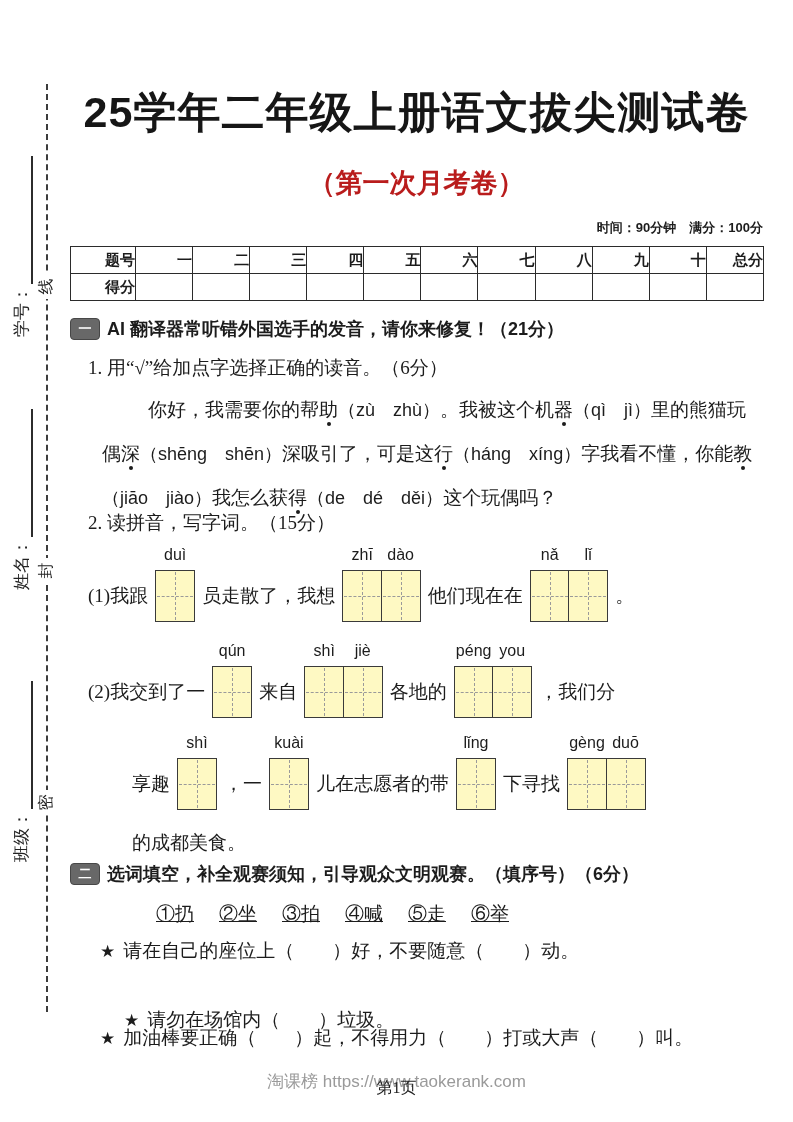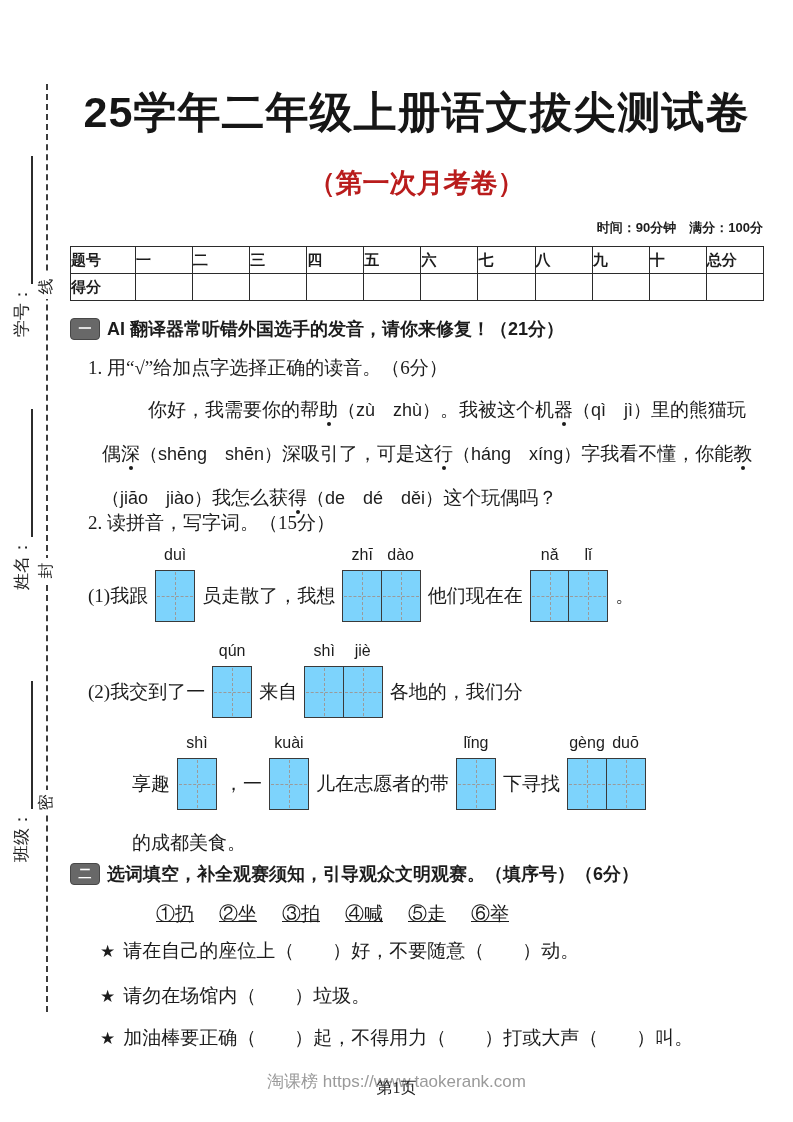--- a/index.html
+++ b/index.html
@@ -29,21 +29,21 @@
   .subtitle { position:absolute; top:165px; left:60px; right:20px; text-align:center;
               font-family:"Liberation Sans", sans-serif; font-weight:bold;
               font-size:27px; color:#b91c1c; }
   .meta { position:absolute; top:219px; right:30px;
           font-family:"Liberation Sans", sans-serif; font-weight:bold; font-size:13px; }
 
   
   .score-table { position:absolute; top:246px; left:70px; width:694px;
                  border-collapse:collapse; table-layout:fixed;
                  font-family:"Liberation Sans", sans-serif; font-weight:bold; font-size:15px; }
-  .score-table td { border:1.5px solid #2b2b2b; height:26px; text-align:left; padding:0; }
+  .score-table td { border:1.5px solid #2b2b2b; height:26px; text-align:right; padding:0; }
   .score-table td.first { width:64px; }
 
   
   .sec-head { position:absolute; left:70px; display:flex; align-items:center; gap:7px;
               font-family:"Liberation Sans", sans-serif; font-weight:bold; font-size:18px; }
   .badge { width:28px; height:20px; background:#686868; border:1px solid #474747;
            border-radius:4px; color:#fff; font-size:13px; line-height:20px;
            text-align:center; flex:0 0 auto; }
 
   .qlabel { position:absolute; left:88px; font-size:19px; }
@@ -55,21 +55,21 @@
   .seg-d { position:relative; }
   .seg-d::after { content:""; position:absolute; left:50%; bottom:-6px;
                   width:4px; height:4px; border-radius:50%; background:#1c1c1c;
                   transform:translateX(-50%); }
 
   
   .grow { position:absolute; height:52px; display:flex; align-items:center;
           font-size:19px; white-space:nowrap; }
   .gblock { display:inline-flex; margin:0 7px; position:relative; }
   .gcell { width:40px; height:52px; border:1.5px solid #3a3a3a; position:relative;
-           background:#7dd3fc; box-sizing:border-box; }
+           background:#fef9c3; box-sizing:border-box; }
   .gcell + .gcell { margin-left:-1.5px;padding-left:17px; }
   .gcell::before { content:""; position:absolute; left:1px; right:1px; top:50%;
                    border-top:1px dashed #9a9a9a; }
   .gcell::after { content:""; position:absolute; top:1px; bottom:1px; left:50%;
                   border-left:1px dashed #9a9a9a; }
   .pin { position:absolute; top:-25px; left:50%; transform:translateX(-50%);
          font-family:"Liberation Sans", sans-serif; font-size:16px; color:#1c1c1c;
          white-space:nowrap; z-index:2; }
   .tailline { position:absolute; font-size:19px; }
 
@@ -196,20 +196,28 @@
     <span>来自</span>
     <span class="gblock">
       <span class="gcell">
           <span class="pin">shì</span>
         </span>
       <span class="gcell">
           <span class="pin">jiè</span>
         </span>
     </span>
     <span>各地的</span>
+    <span class="gblock">
+      <span class="gcell">
+          <span class="pin">péng</span>
+        </span>
+      <span class="gcell">
+          <span class="pin">you</span>
+        </span>
+    </span>
     <span>，我们分</span>
   </div>
 
   <div class="grow" style="top:758px; left:132px;">
     <span>享趣</span>
     <span class="gblock">
       <span class="gcell">
           <span class="pin">shì</span>
         </span>
     </span>
@@ -248,21 +256,21 @@
     <span>②坐</span>
     <span>③拍</span>
     <span>④喊</span>
     <span>⑤走</span>
     <span>⑥举</span>
   </div>
 
   <div class="notice" style="top:938px;">
     <span class="star">★</span><span>请在自己的座位上（　　）好，不要随意（　　）动。</span>
   </div>
-  <div class="notice" style="top:983px;">
+  <div class="notice" style="top:1007px;margin-left:24px;">
     <span class="star">★</span><span>请勿在场馆内（　　）垃圾。</span>
   </div>
   <div class="notice" style="top:1025px;">
     <span class="star">★</span><span>加油棒要正确（　　）起，不得用力（　　）打或大声（　　）叫。</span>
   </div>
 
   <div class="footer-site">淘课榜 https://www.taokerank.com</div>
   <div class="footer-page">第1页</div>
 
 </div>

